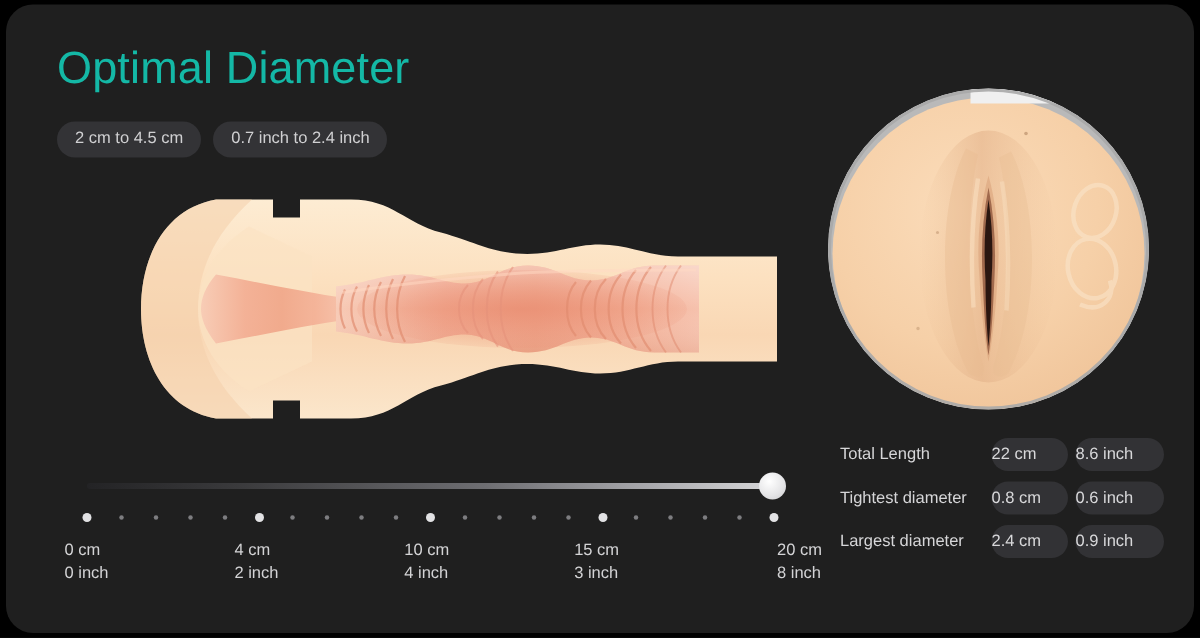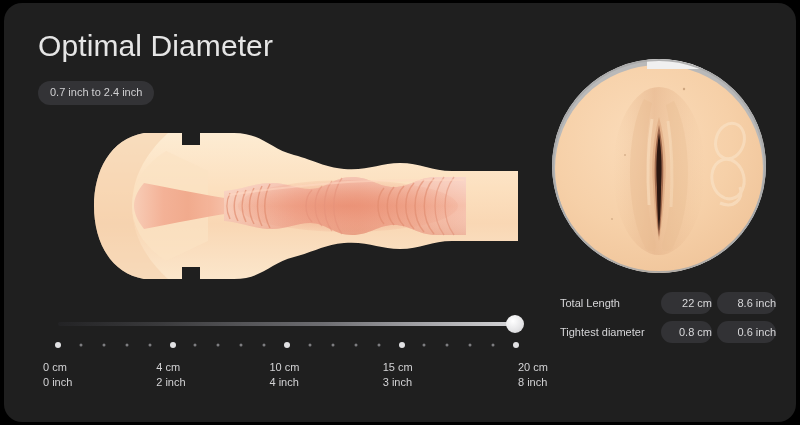--- a/index.html
+++ b/index.html
@@ -27,21 +27,21 @@
     overflow: hidden;
   }
 
   
   #page-title {
     position: absolute;
     left: 34px;
     top: 26px;
     font-size: 30px;
     font-weight: 400;
-    color: #e5e5e5;
+    color: #14b8a6;
     letter-spacing: 0.1px;
     white-space: nowrap;
   }
 
   #range-badges {
     position: absolute;
     left: 34px;
     top: 78px;
     display: flex;
     gap: 8px;
@@ -164,38 +164,39 @@
     line-height: 14px;
     color: #d6d6d8;
     white-space: nowrap;
     text-align: right;
   }
   .spec-pill {
     position: absolute;
     top: 0;
     height: 22px;
     line-height: 22px;
-    text-align: right;
+    text-align: left;
     background: #323235;
     color: #d8d8da;
     font-size: 11px;
     border-radius: 999px;
     white-space: nowrap;
   }
   .spec-pill.cm { left: 101px; width: 51px; }
   .spec-pill.inch { left: 157px; width: 59px; }
 </style>
 </head>
 <body>
 
 <div id="card">
 
   <div id="page-title">Optimal Diameter</div>
 
   <div id="range-badges">
+    <span class="range-pill">2 cm to 4.5 cm</span>
     <span class="range-pill">0.7 inch to 2.4 inch</span>
   </div>
 
   <div id="product-cutaway">
     <svg width="480" height="190" viewBox="0 0 480 190" xmlns="http://www.w3.org/2000/svg">
       <defs>
         <linearGradient id="bodyGrad" x1="0" y1="0" x2="0" y2="1">
           <stop offset="0%" stop-color="#fdecd3"></stop>
           <stop offset="38%" stop-color="#fce0bf"></stop>
           <stop offset="62%" stop-color="#f9d7b4"></stop>
@@ -422,15 +423,20 @@
       <div class="spec-row">
         <div class="spec-label">Total Length</div>
         <div class="spec-pill cm">22 cm</div>
         <div class="spec-pill inch">8.6 inch</div>
       </div>
       <div class="spec-row">
         <div class="spec-label">Tightest diameter</div>
         <div class="spec-pill cm">0.8 cm</div>
         <div class="spec-pill inch">0.6 inch</div>
       </div>
+      <div class="spec-row">
+        <div class="spec-label">Largest diameter</div>
+        <div class="spec-pill cm">2.4 cm</div>
+        <div class="spec-pill inch">0.9 inch</div>
+      </div>
     </div>
 
 </div>
 
 </body></html>

